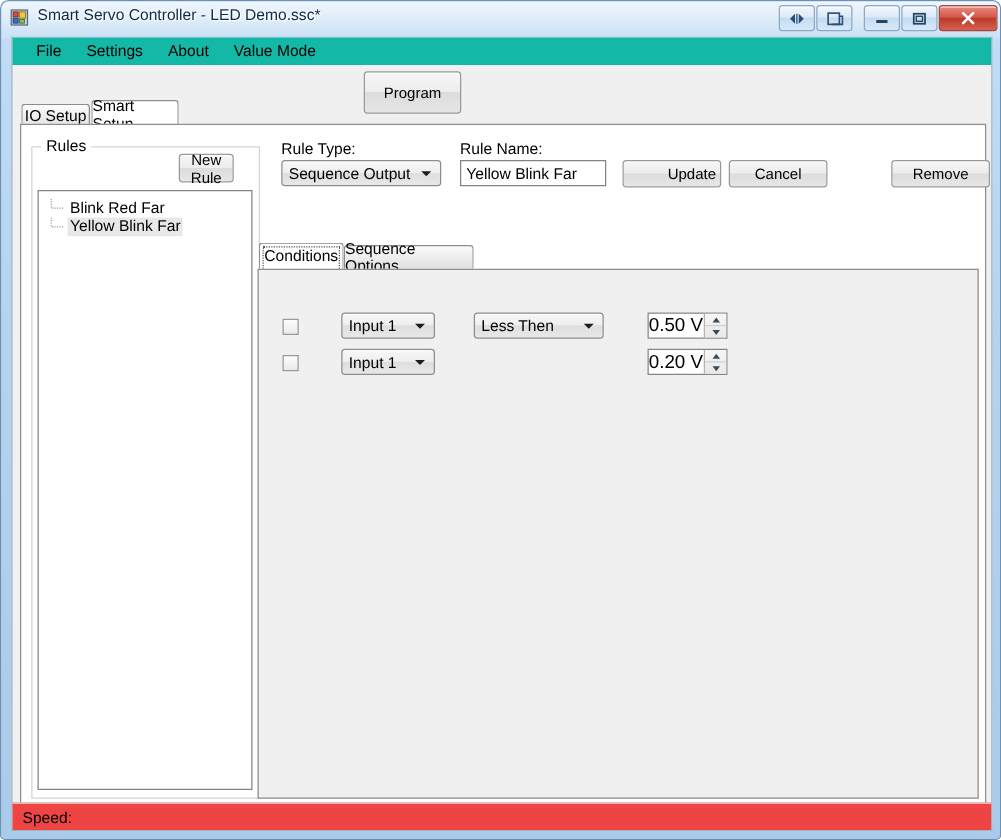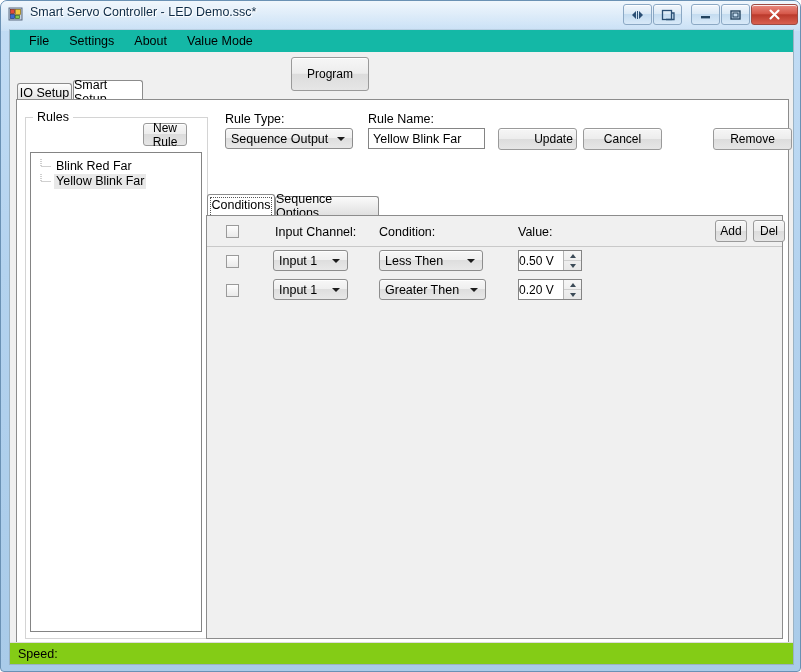--- a/index.html
+++ b/index.html
@@ -336,21 +336,21 @@
 
   .spinner {
     position: absolute;
     box-sizing: border-box;
     background: #ffffff;
     border: 1px solid #848484;
     display: flex;
     align-items: center;
   }
   .spinner .sv {
-    font-size: 12px;
+    font-size: 15px;
     padding-left: 0;
   }
   .spin-btns {
     position: absolute;
     right: 0; top: 0;
     width: 17px; height: 100%;
     border-left: 1px solid #b4b4b4;
     display: flex;
     flex-direction: column;
     background: linear-gradient(to bottom, #f6f6f6, #e8e8e8);
@@ -373,21 +373,21 @@
     border-left: 3.5px solid transparent;
     border-right: 3.5px solid transparent;
     border-top: 4px solid #3b4a57;
   }
 
   
   .statusbar {
     position: absolute;
     left: 0; bottom: 0;
     width: 100%; height: 22px;
-    background: #84cc16;
+    background: #ef4444;
     border-top: 1px solid #dcdcdc;
     display: flex;
     align-items: center;
     padding-left: 8px;
     box-sizing: border-box;
     font-size: 12.5px;
   }
 </style>
 </head>
 <body>
@@ -502,28 +502,20 @@
       <div class="inner-tabstrip">
         <div class="itab active">
           <span class="focus-dots"></span>
           <span>Conditions</span>
         </div>
         <div class="itab inactive">Sequence Options</div>
       </div>
 
       <div class="inner-tabpage">
 
-        <div class="grid-header">
-          <div class="cb" style="left:19px; top:9px;"></div>
-          <div class="col-head" style="left:68px; top:9px;">Input Channel:</div>
-          <div class="col-head" style="left:172px; top:9px;">Condition:</div>
-          <div class="col-head" style="left:311px; top:9px;">Value:</div>
-          <div class="btn addel" style="left:508px; top:4px;">Add</div>
-          <div class="btn addel" style="left:546px; top:4px;">Del</div>
-        </div>
 
         <div class="grid-row" style="top:31px;">
           <div class="cb" style="left:19px; top:8px;"></div>
           <div class="combo" style="left:66px; top:3px; width:75px; height:21px;">
             <span>Input 1</span>
             <span class="arrow"></span>
           </div>
           <div class="combo" style="left:172px; top:3px; width:104px; height:21px;">
             <span>Less Then</span>
             <span class="arrow"></span>
@@ -540,24 +532,20 @@
             </span>
           </div>
         </div>
 
         <div class="grid-row" style="top:60px;">
           <div class="cb" style="left:19px; top:8px;"></div>
           <div class="combo" style="left:66px; top:3px; width:75px; height:21px;">
             <span>Input 1</span>
             <span class="arrow"></span>
           </div>
-          <div class="combo" style="left:172px; top:3px; width:107px; height:21px;">
-            <span>Greater Then</span>
-            <span class="arrow"></span>
-          </div>
           <div class="spinner" style="left:311px; top:3px; width:64px; height:21px;">
             <span class="sv">0.20 V</span>
             <span class="spin-btns">
               <div>
                   <span class="tri-up"></span>
                 </div>
               <div>
                   <span class="tri-dn"></span>
                 </div>
             </span>

